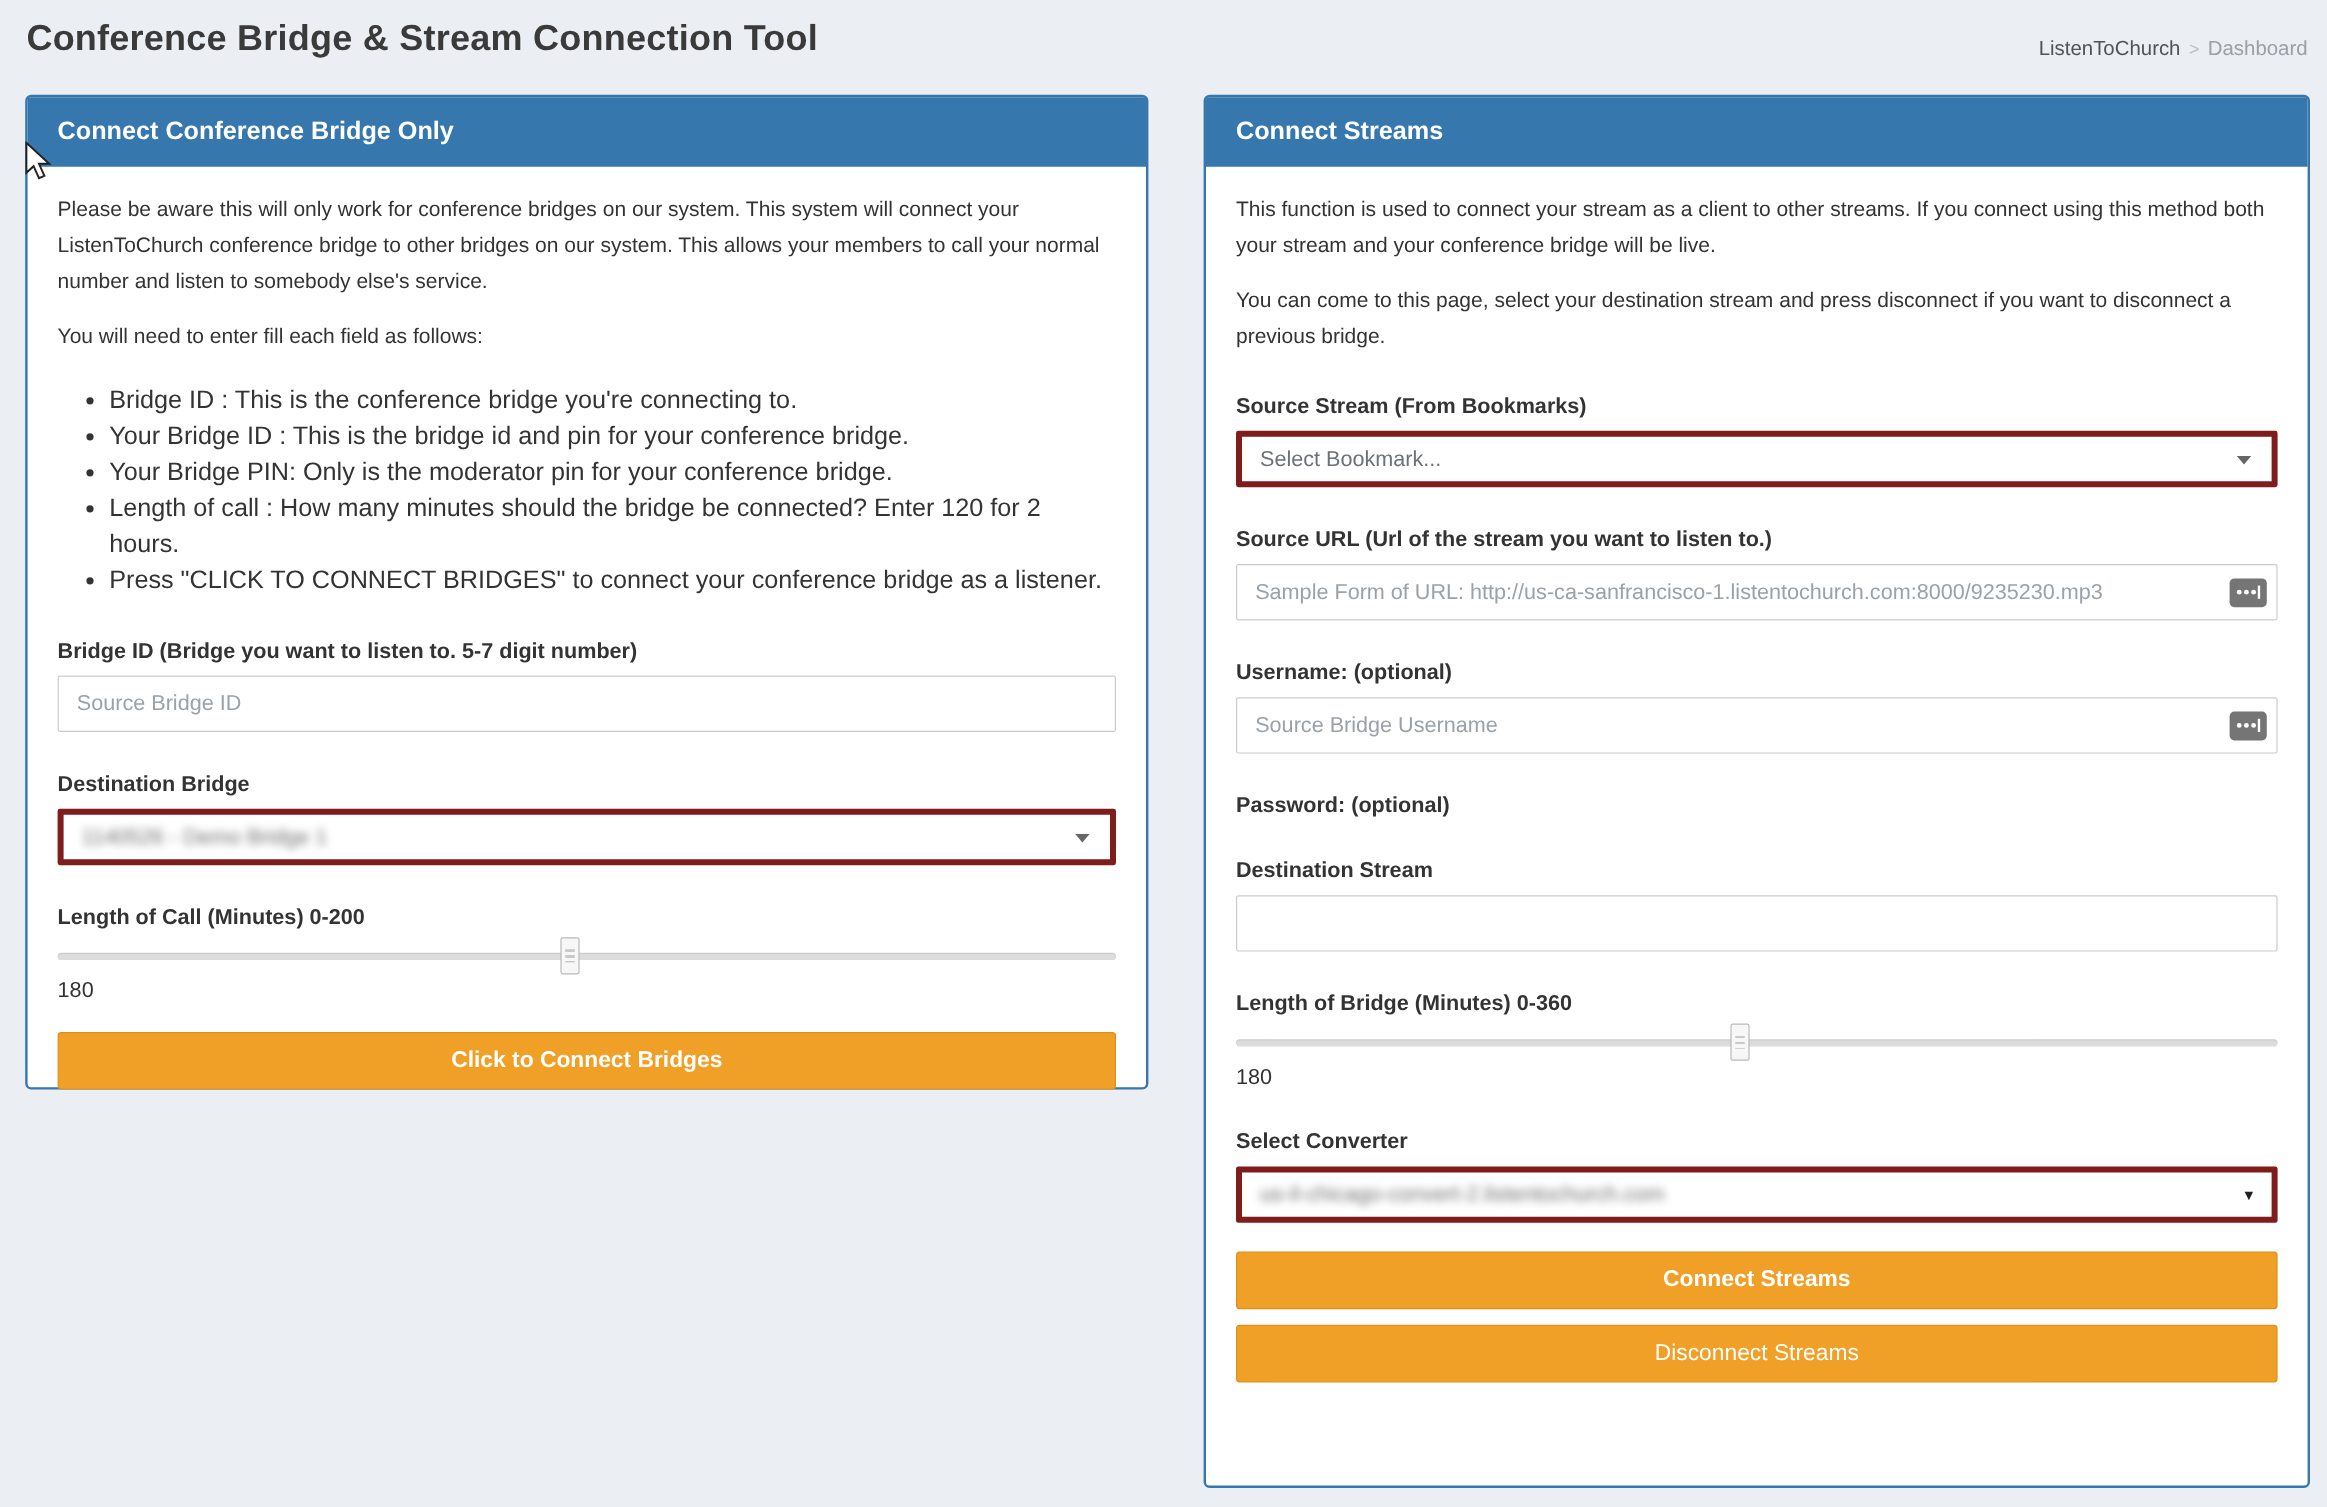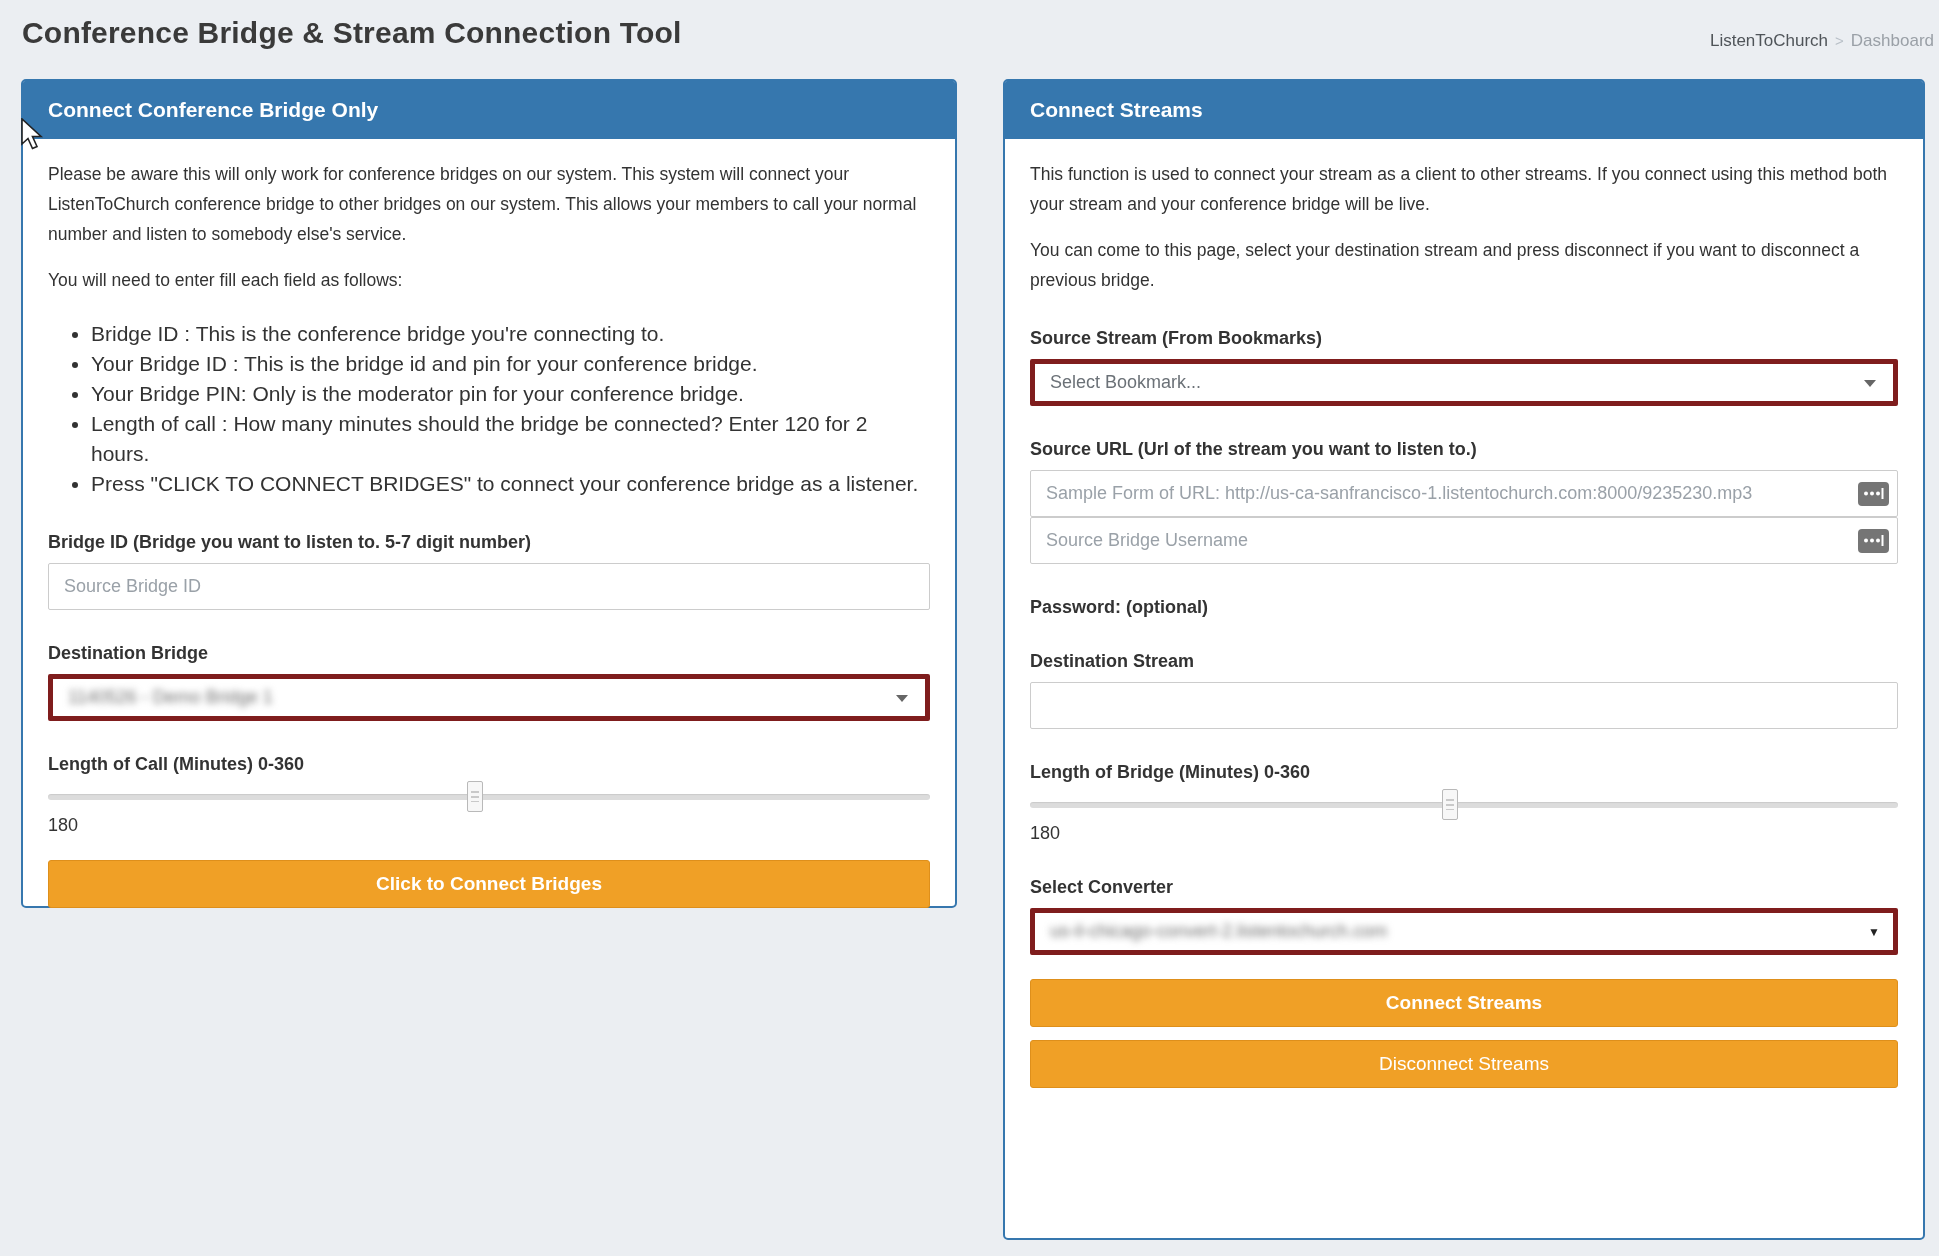--- a/index.html
+++ b/index.html
@@ -18,21 +18,21 @@
   .page-title{
     position:absolute;
     left:22px; top:16px;
     font-size:30px;
     font-weight:600;
     color:#3a3a3a;
     letter-spacing:0.2px;
   }
   .breadcrumb{
     position:absolute;
-    right:5px; top:31px;
+    right:16px; top:31px;
     font-size:17px;
     color:#8d949c;
   }
   .breadcrumb .crumb-app{ color:#4f5459; cursor:pointer; }
   .breadcrumb .crumb-sep{ color:#b8bfc7; margin:0 7px; font-size:15px;}
   .breadcrumb .crumb-current{ color:#9aa0a7; }
 
   .panel{
     position:absolute;
     background:#fff;
@@ -227,21 +227,21 @@
       <div class="input-wrap">
         <input class="text-input" type="text" placeholder="Source Bridge ID" style="">
       </div>
 
       <label class="form-label">Destination Bridge</label>
       <div class="select-box">
         <span class="blur-text">1140526 - Demo Bridge 1</span>
         <span class="caret-down"></span>
       </div>
 
-      <label class="form-label">Length of Call (Minutes) 0-360</label>
+      <label class="form-label">Length of Call (Minutes) 0-200</label>
       <div class="slider">
         <div class="slider-handle" style="left:48.4%;"></div>
       </div>
       <div class="slider-value">180</div>
 
       <button class="btn-orange btn-margin-top">Click to Connect Bridges</button>
 
     </div>
   </div>
 
@@ -264,20 +264,21 @@
         <span class="autofill-icon">
           <svg width="21" height="13" viewBox="0 0 21 13">
             <circle cx="3" cy="6.5" r="2" fill="#ffffff"></circle>
             <circle cx="9" cy="6.5" r="2" fill="#ffffff"></circle>
             <circle cx="15" cy="6.5" r="2" fill="#ffffff"></circle>
             <rect x="18.5" y="1" width="2" height="11" fill="#ffffff"></rect>
           </svg>
         </span>
       </div>
 
+      <label class="form-label">Username: (optional)</label>
       <div class="input-wrap">
         <input class="text-input" type="text" placeholder="Source Bridge Username" style="">
         <span class="autofill-icon">
           <svg width="21" height="13" viewBox="0 0 21 13">
             <circle cx="3" cy="6.5" r="2" fill="#ffffff"></circle>
             <circle cx="9" cy="6.5" r="2" fill="#ffffff"></circle>
             <circle cx="15" cy="6.5" r="2" fill="#ffffff"></circle>
             <rect x="18.5" y="1" width="2" height="11" fill="#ffffff"></rect>
           </svg>
         </span>

